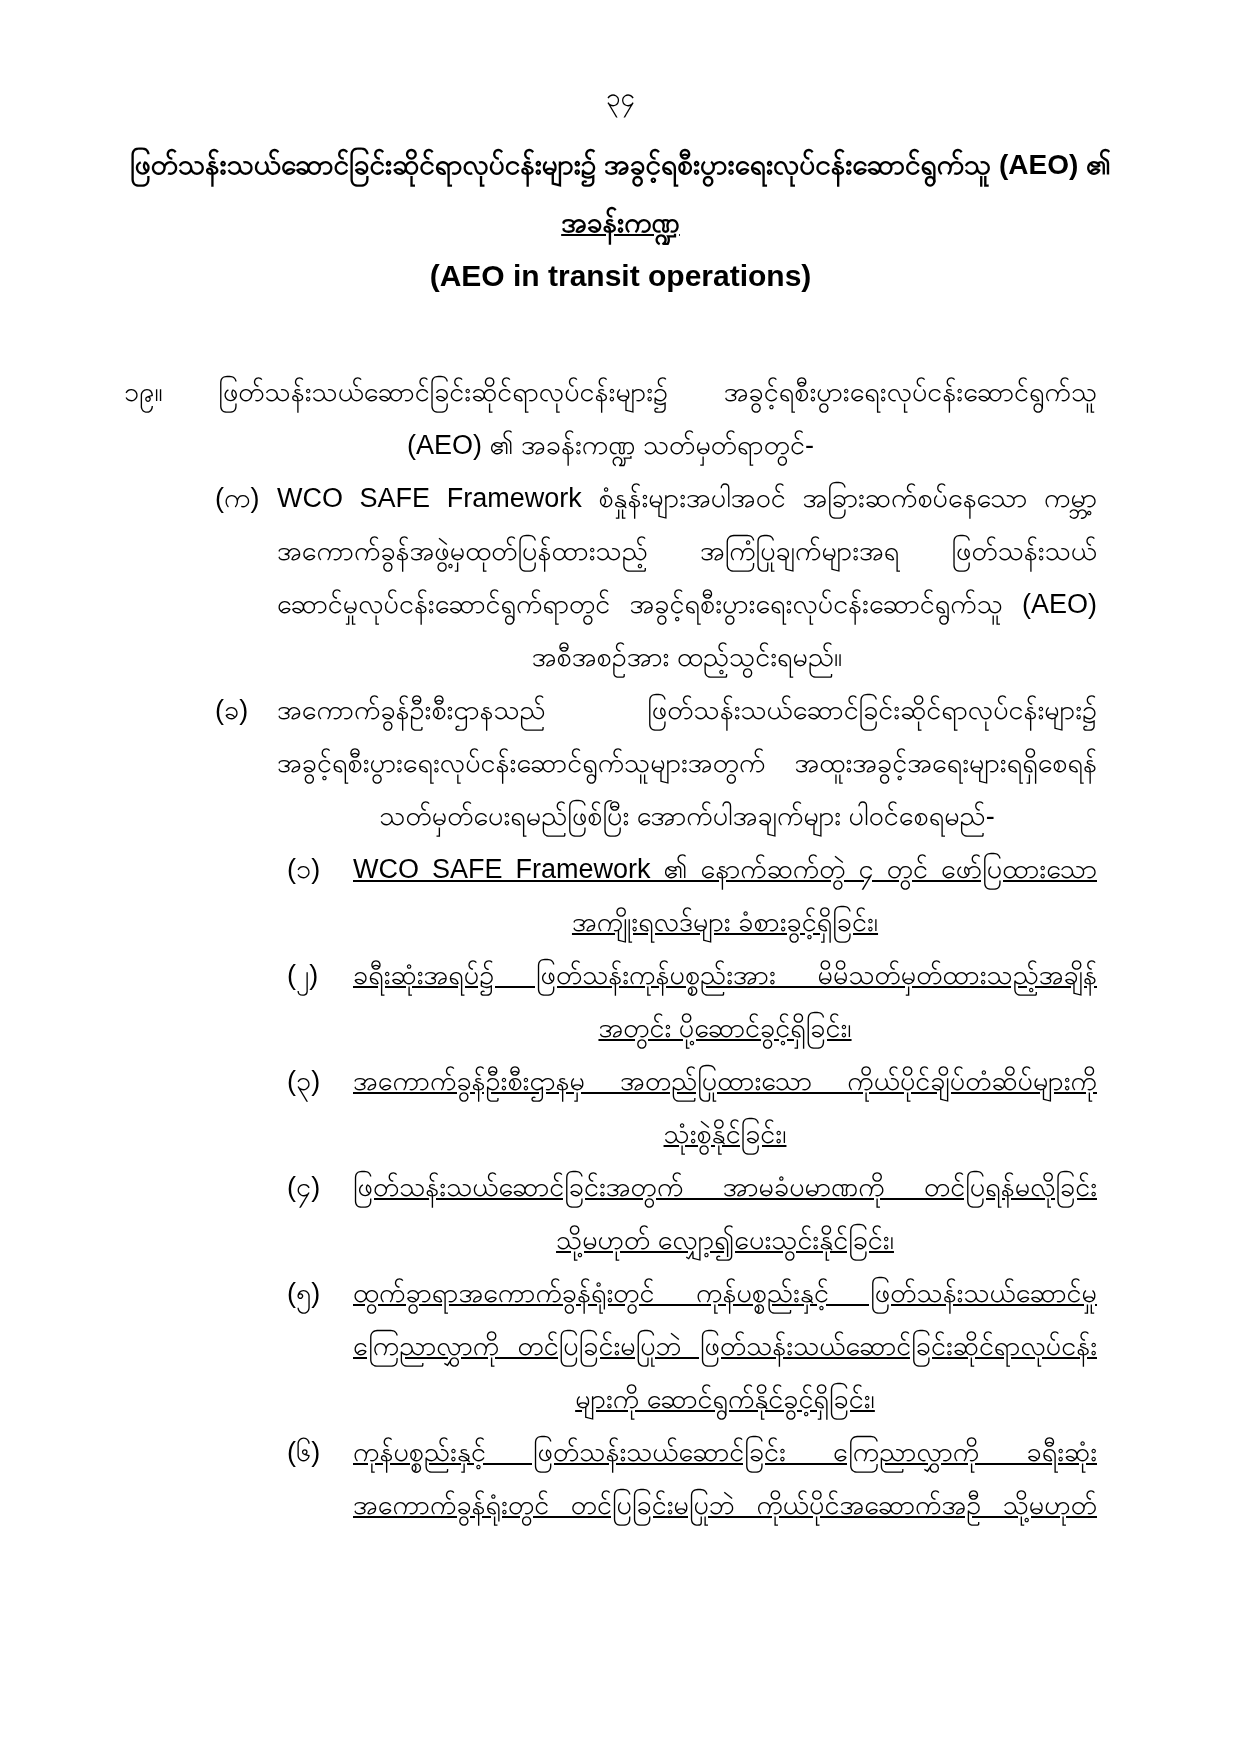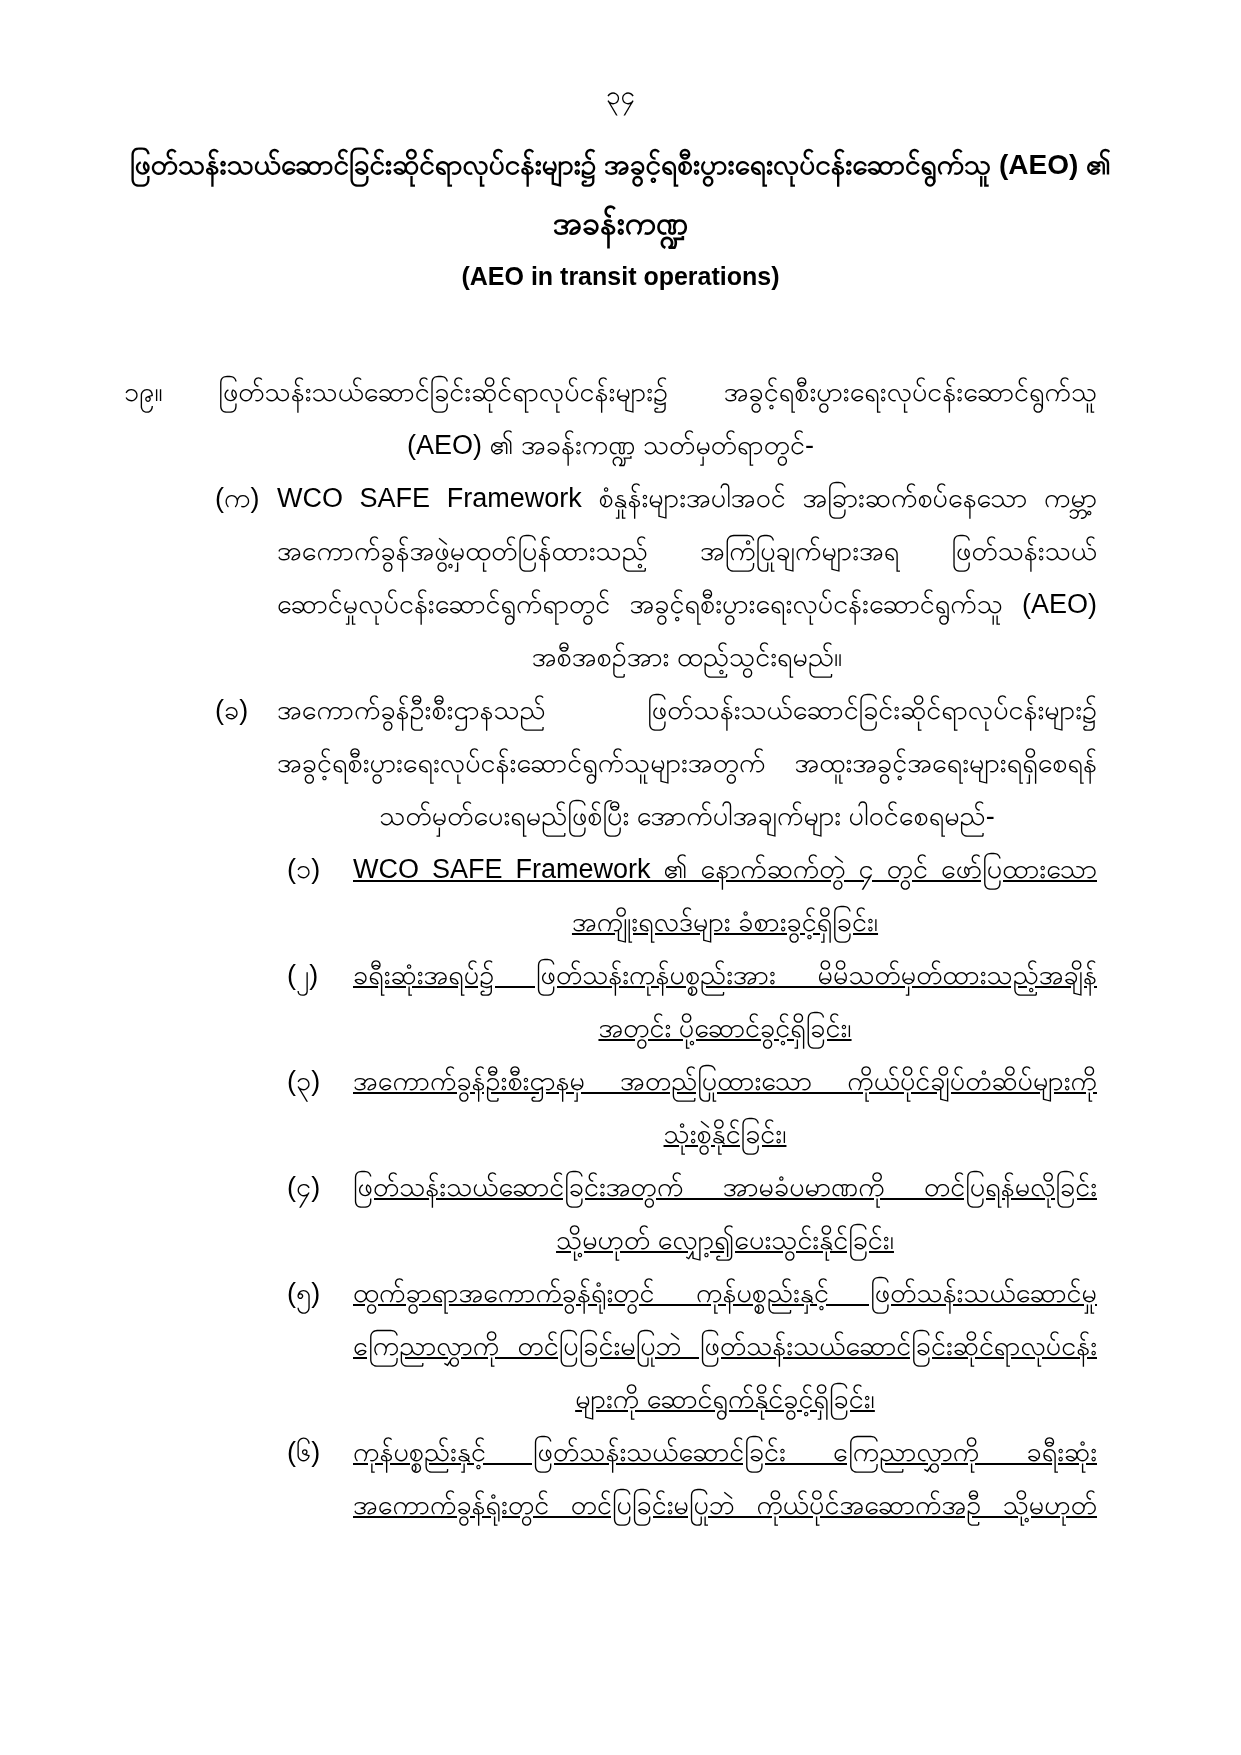--- a/index.html
+++ b/index.html
@@ -5,31 +5,31 @@
   html, body { margin:0; padding:0; background:#ffffff; }
   body {
     width:1241px; height:1755px;
     color:#000;
     font-family:"Liberation Sans","DejaVu Sans",sans-serif;
   }
   .page { position:relative; width:1241px; height:1755px; overflow:hidden; background:#fff; }
 
   .pagenum {
     position:absolute; top:82px; left:0; width:100%;
-    text-align:center; font-size:26px; line-height:30px;font-family:Liberation Mono, monospace;
+    text-align:center; font-size:26px; line-height:30px;
   }
 
   .headings {
     position:absolute; top:136px; left:0; width:100%;
     text-align:center; font-weight:bold;
   }
   .h-section { font-size:28px; line-height:58px; }
   .h-title   { font-size:28px; line-height:58px; white-space:nowrap; }
-  .h-chapter { font-size:32px; line-height:58px; }
-  .h-en      { font-size:25px; line-height:48px; }
+  .h-chapter { font-size:28px; line-height:58px;text-decoration:underline; }
+  .h-en      { font-size:30px; line-height:48px; }
 
   .content {
     position:absolute; top:366px; left:124px; width:973px;
     font-size:27px;
   }
   .ln { height:53px; line-height:53px; }
   .plain { white-space:nowrap; text-align:center; }
   .just  { text-align:justify; text-align-last:justify; text-justify:inter-word; }
 
   .item { display:flex; align-items:flex-start; }

